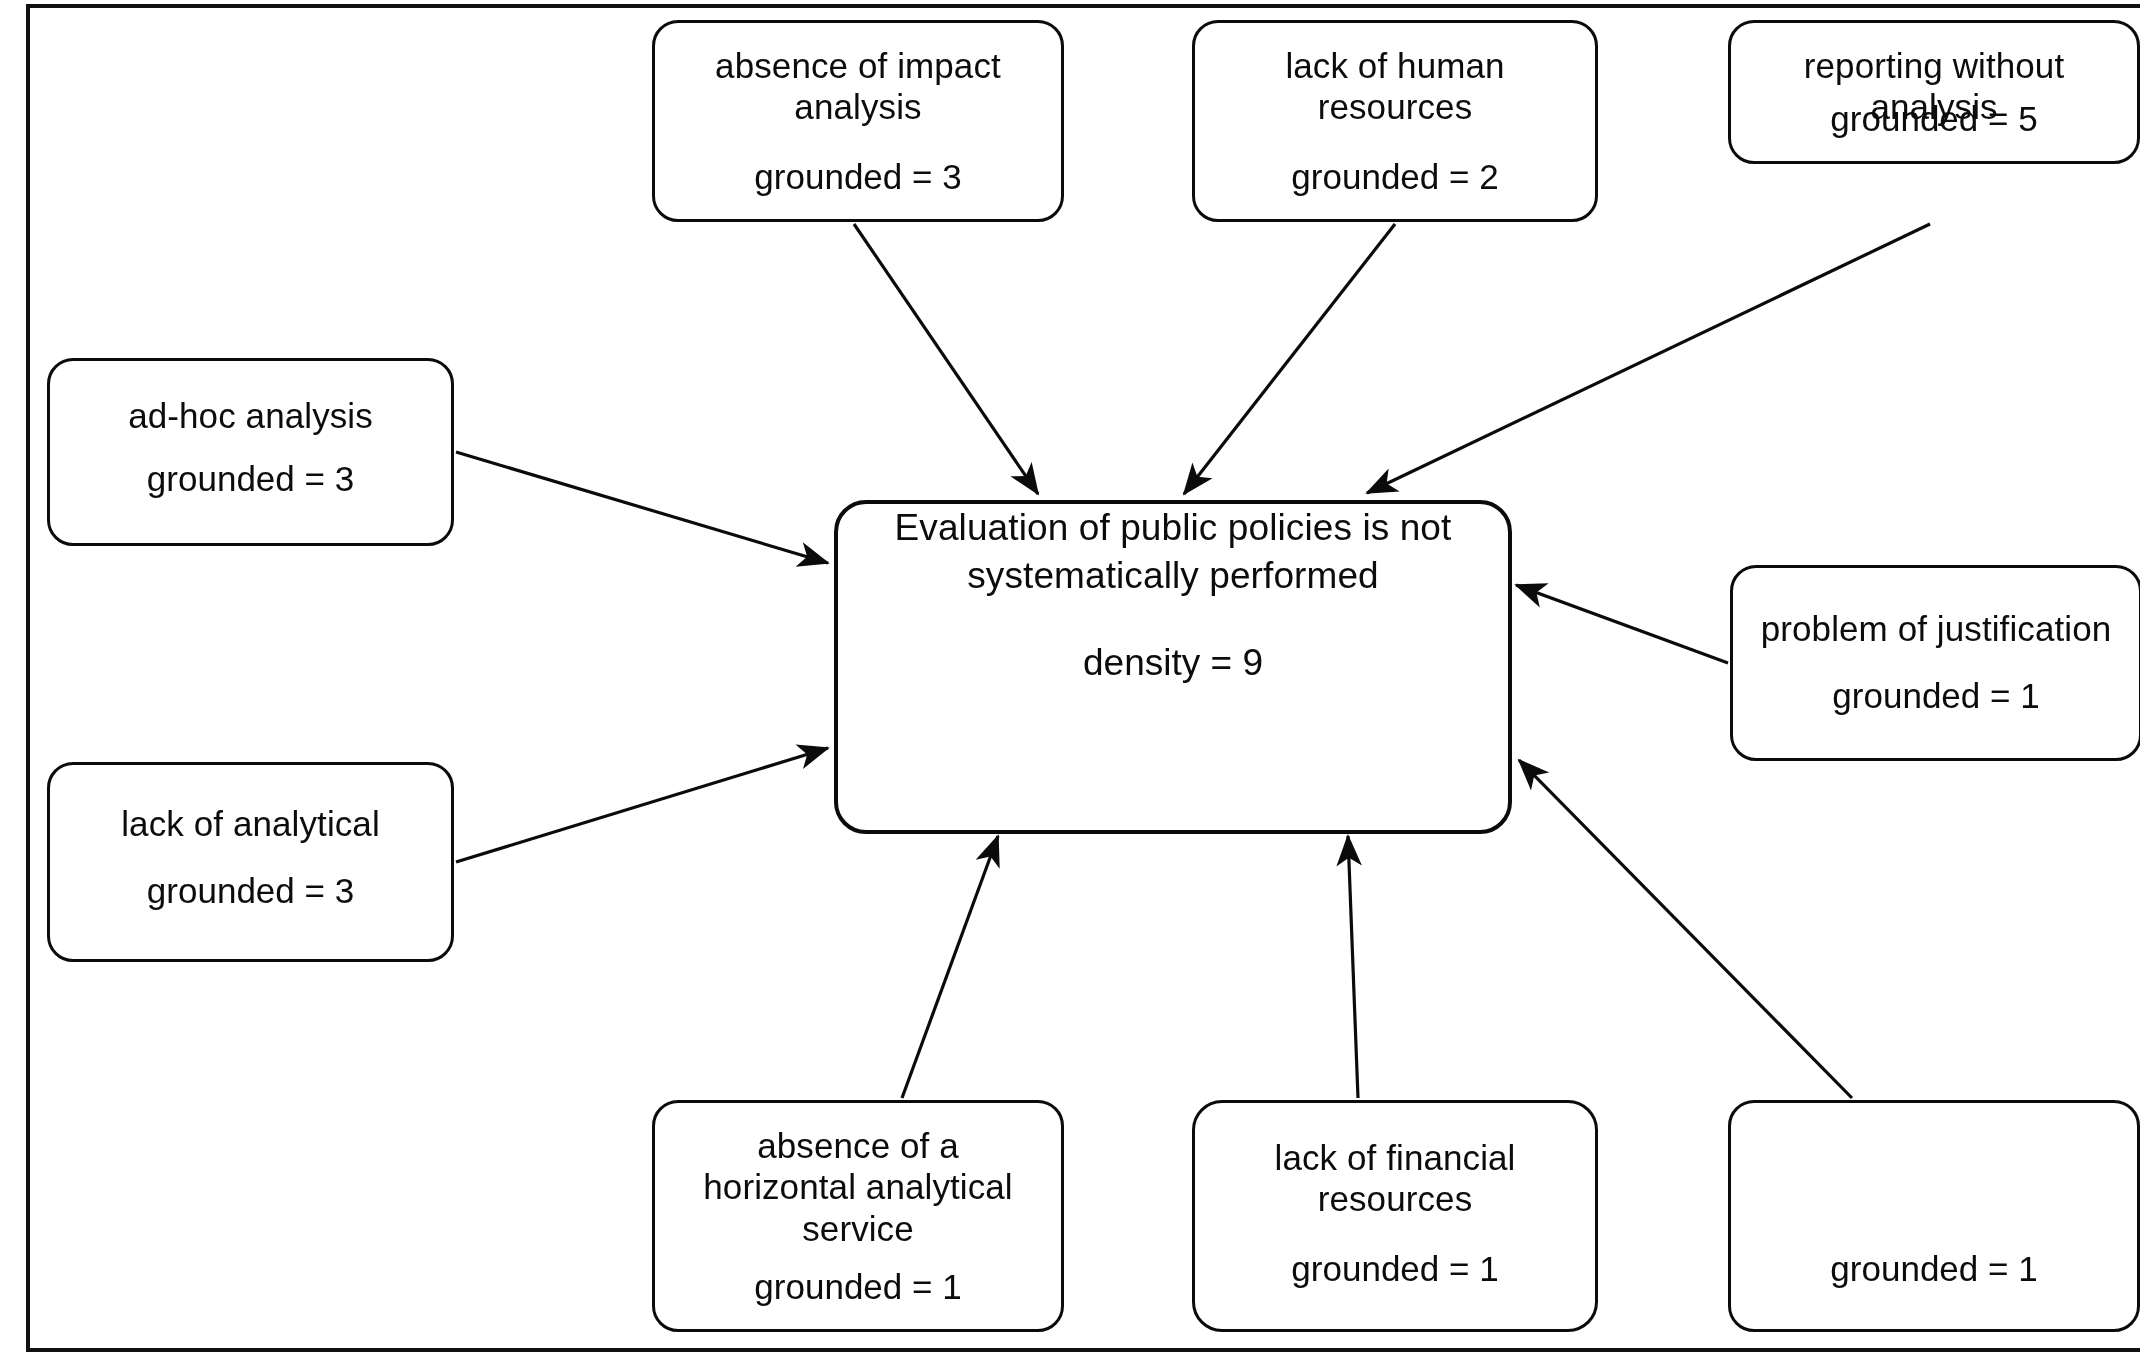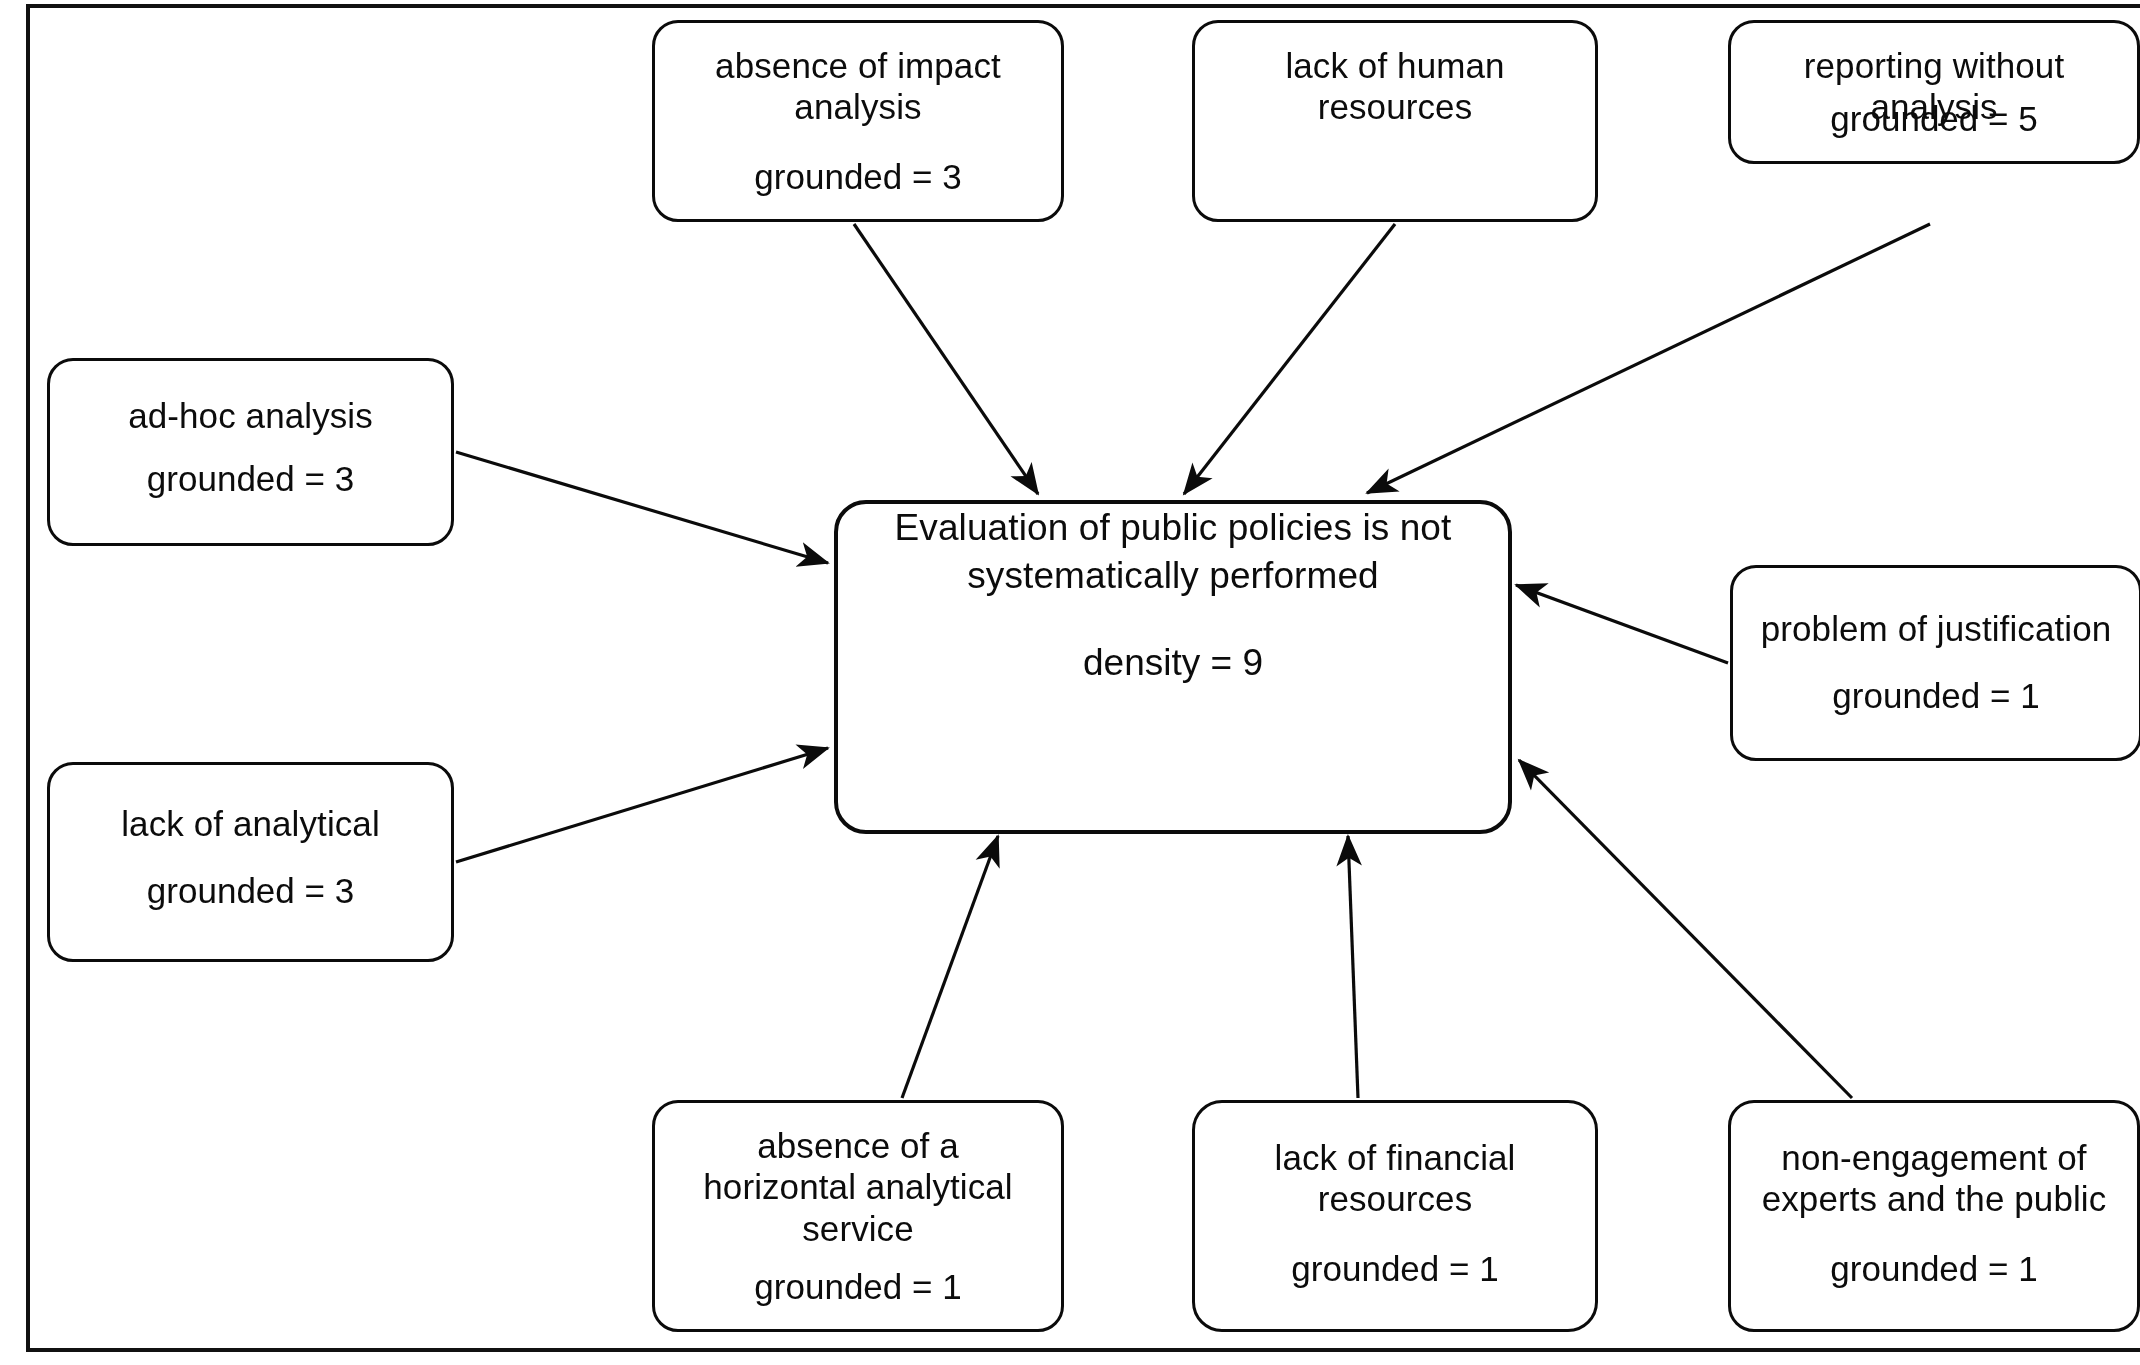--- a/index.html
+++ b/index.html
@@ -110,20 +110,21 @@
 
   <div class="node periph" style="left:630px; top:20px; width:412px; height:202px;">
     <div class="label">absence of impact
 analysis</div>
     <div class="metric">grounded = 3</div>
   </div>
 
   <div class="node periph" style="left:1170px; top:20px; width:406px; height:202px;">
     <div class="label">lack of human
 resources</div>
+    <div class="metric">grounded = 2</div>
   </div>
 
   <div class="node periph" style="left:1706px; top:20px; width:412px; height:144px;">
     <div class="label">reporting without
 analysis</div>
     <div class="metric">grounded = 5</div>
   </div>
 
   <div class="node periph" style="left:25px; top:358px; width:407px; height:188px; padding-top:34px;">
     <div class="label">ad-hoc analysis</div>
@@ -147,22 +148,20 @@
     <div class="metric">grounded = 1</div>
   </div>
 
   <div class="node periph" style="left:1170px; top:1100px; width:406px; height:232px; padding-top:34px;border-radius:30px;">
     <div class="label">lack of financial
 resources</div>
     <div class="metric" style="bottom:40px;">grounded = 1</div>
   </div>
 
   <div class="node periph" style="left:1706px; top:1100px; width:412px; height:232px; padding-top:34px;">
-    <div class="label">non-engagement of
-experts and the public</div>
     <div class="metric" style="bottom:40px;">grounded = 1</div>
   </div>
 
   <div class="node center" style="left:812px; top:500px; width:678px; height:334px;">
     <div class="label">Evaluation of public policies is not
 systematically performed</div>
     <div class="metric">density = 9</div>
   </div>
 
 </div>

